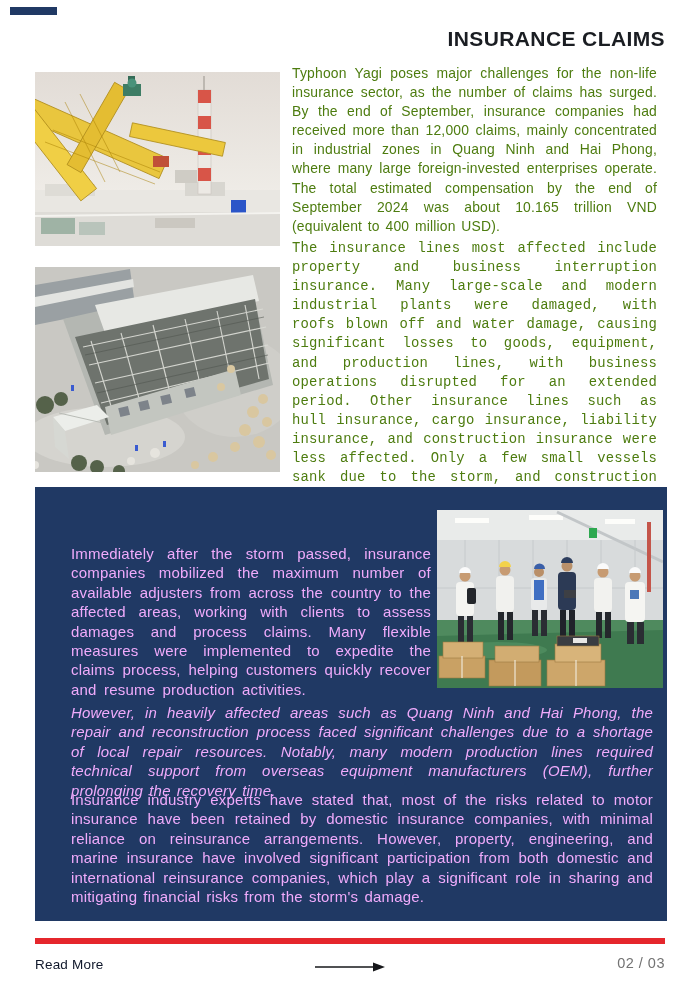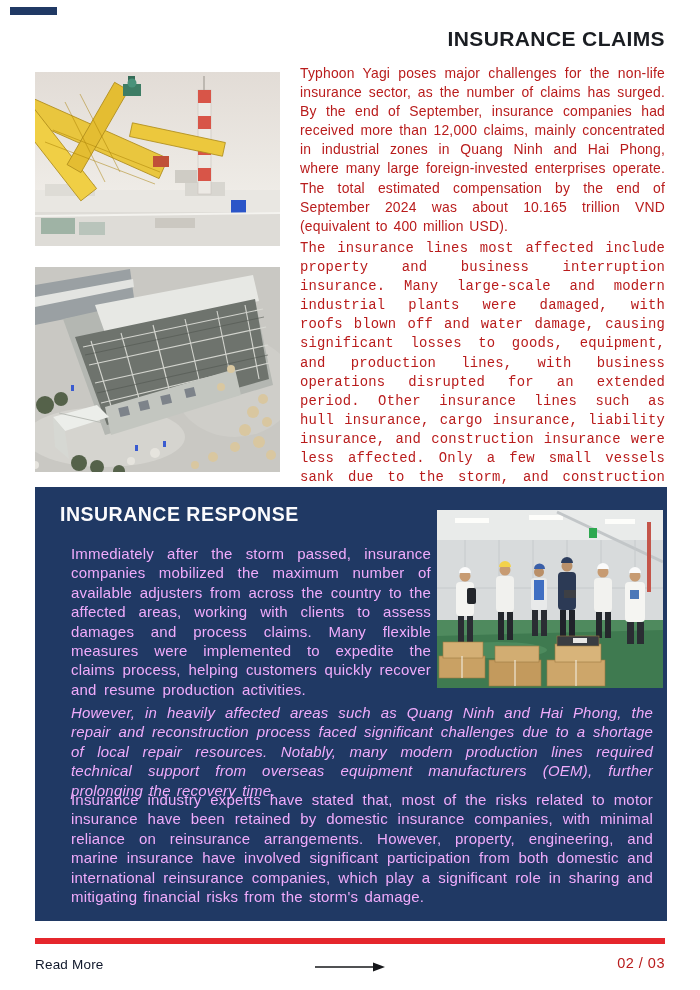--- a/index.html
+++ b/index.html
@@ -18,23 +18,23 @@
   .page-title {
     position: absolute; top: 27px; right: 35px;
     font-size: 21px; font-weight: 700; letter-spacing: 0.4px;
     color: #1a1d22; text-align: center;
   }
   .photo { position: absolute; overflow: hidden; background: #dcdad6; }
   .photo svg { display: block; width: 100%; height: 100%; }
   #photo-cranes   { left: 35px; top: 72px;  width: 245px; height: 174px; }
   #photo-factory  { left: 35px; top: 267px; width: 245px; height: 205px; }
   .body-par {
-    position: absolute; left: 300px; width: 365px;
+    position: absolute; left: 292px; width: 365px;
     font-size: 13.9px; line-height: 19.1px; letter-spacing: 0.2px;
-    word-spacing: 1.6px; text-align: justify; color: #b91c1c;
+    word-spacing: 1.6px; text-align: justify; color: #4d7c0f;
   }
   #claims-p1 { top: 64px; }
   #claims-p2 { top: 239px; font-family: Liberation Mono, monospace; }
   .panel {
     position: absolute; left: 35px; top: 487px;
     width: 632px; height: 434px; background: #203964;
   }
   .panel-heading {
     position: absolute; left: 25px; top: 16px;
     font-size: 19.5px; font-weight: 700; letter-spacing: 0.5px;
@@ -61,21 +61,21 @@
     position: absolute; left: 35px; top: 957px;
     font-size: 13.5px; color: #0f172a; letter-spacing: 0.2px;
     cursor: pointer; text-decoration: none;
   }
   .next-arrow {
     position: absolute; left: 314px; top: 960px;
     width: 72px; height: 14px; cursor: pointer;
   }
   .page-number {
     position: absolute; right: 35px; top: 955px;
-    font-size: 14.5px; color: #b91c1c; letter-spacing: 0.5px;
+    font-size: 14.5px; color: #737373; letter-spacing: 0.5px;
   }
 </style>
 </head>
 <body>
 
 <div class="accent-bar"></div>
 
 <h1 class="page-title">INSURANCE CLAIMS</h1>
 
 <figure class="photo" id="photo-cranes" aria-label="Collapsed yellow port cranes and red-white lattice tower after the typhoon">
@@ -206,21 +206,20 @@
         <rect x="100" y="178" width="3" height="6"></rect>
         <rect x="128" y="174" width="3" height="6"></rect>
     </g>
   </svg>
 </figure>
 
 <p class="body-par" id="claims-p1">Typhoon Yagi poses major challenges for the non-life insurance sector, as the number of claims has surged. By the end of September, insurance companies had received more than 12,000 claims, mainly concentrated in industrial zones in Quang Ninh and Hai Phong, where many large foreign-invested enterprises operate. The total estimated compensation by the end of September 2024 was about 10.165 trillion VND (equivalent to 400 million USD).</p>
 <p class="body-par" id="claims-p2">The insurance lines most affected include property and business interruption insurance. Many large-scale and modern industrial plants were damaged, with roofs blown off and water damage, causing significant losses to goods, equipment, and production lines, with business operations disrupted for an extended period. Other insurance lines such as hull insurance, cargo insurance, liability insurance, and construction insurance were less affected. Only a few small vessels sank due to the storm, and construction projects suffered minimal impact The number of auto insurance claims was not large, possibly due to the low rate of motor insurance uptake in the region.</p>
 
 <section class="panel">
-  <h2 class="panel-heading">INSURANCE RESPONSE</h2>
 
   <p class="panel-par" id="response-p1">Immediately after the storm passed, insurance companies mobilized the maximum number of available adjusters from across the country to the affected areas, working with clients to assess damages and process claims. Many flexible measures were implemented to expedite the claims process, helping customers quickly recover and resume production activities.</p>
 
   <figure id="photo-adjusters" aria-label="Insurance adjusters in white coats assessing damaged goods inside a factory">
     <svg viewBox="0 0 226 178" preserveAspectRatio="none">
       <rect width="226" height="178" fill="#d8dbdc"></rect>
 
       <rect x="0" y="0" width="226" height="30" fill="#e9ebea"></rect>
       <rect x="18" y="8" width="34" height="5" fill="#fdfdfa"></rect>
       <rect x="92" y="5" width="34" height="5" fill="#fdfdfa"></rect>

